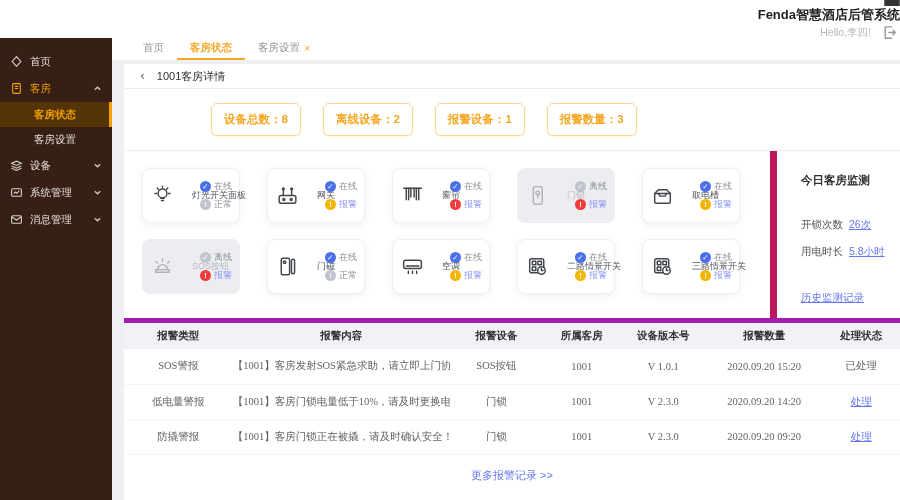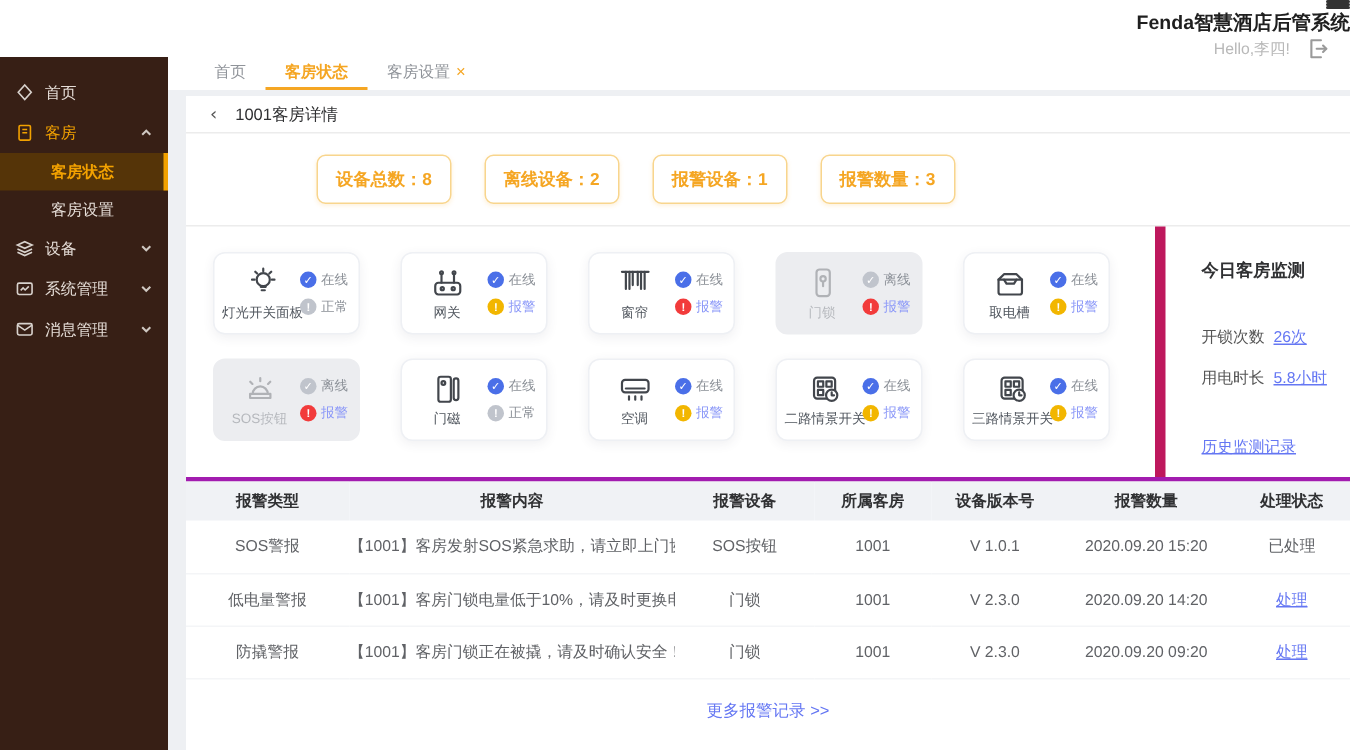--- a/index.html
+++ b/index.html
@@ -8,21 +8,21 @@
     position:relative; overflow:hidden;
     font-family:"Liberation Sans","DejaVu Sans",sans-serif;
     background:var(--page_bg,#eef0f3);
     font-size:11px; color:#333;
   }
   
   .topbar { position:absolute; top:0; left:0; right:0; height:38px; background:#fff; display:flex; align-items:flex-end; z-index:3;flex-direction:column; }
   .menu-btn { margin-left:122px; width:16px; height:12px; display:flex; flex-direction:column; justify-content:space-between; cursor:pointer; }
   .menu-btn i { display:block; height:2px; background:#333; border-radius:1px; }
   .app-title { margin-left:12px; font-size:13px; font-weight:bold; color:#1f1f1f; }
-  .top-right { margin-left:auto; display:flex; align-items:center; gap:10px; padding-right:13px; }
+  .top-right { margin-left:auto; display:flex; align-items:center; gap:10px; padding-right:2px; }
   .greeting { color:#b8b8b8; font-size:10.5px; }
   .logout { width:17px; height:17px; cursor:pointer; }
   
   .sidebar { position:absolute; top:38px; left:0; bottom:0; width:112px; background:var(--sidebar_bg,#371f15); padding-top:10px; z-index:2; }
   .side-item { height:27px; display:flex; align-items:center; gap:7px; padding:0 10px; color:#e6ded8; font-size:10.5px; cursor:pointer; }
   .side-item svg.mi { width:13px; height:13px; flex:none; }
   .chev { margin-left:auto; width:9px; height:9px; }
   .sub-item { height:25px; display:flex; align-items:center; padding-left:34px; color:#e6ded8; font-size:10.5px; cursor:pointer; }
   .sub-item.active { background:var(--sidebar_active_bg,#553408); color:var(--sidebar_active_text,#f2a100); border-right:3px solid var(--sidebar_active_text,#f2a100); font-weight:bold; }
   
@@ -37,42 +37,42 @@
   .bc-title { font-size:11px; color:#303133; }
   .badges { height:61px; display:flex; align-items:center; gap:22px; padding-left:87px; }
   .badge { border:1px solid var(--accent_border,#f8d58d); color:var(--accent,#f5a623); font-weight:bold; font-size:11.5px; border-radius:6px; padding:8px 12px; background:#fff; box-shadow:0 1px 3px rgba(245,166,35,.15); white-space:nowrap; }
   
   .mid { display:flex; border-top:1px solid #ececec; min-height:168px; }
   .cards-area { flex:1; padding:17px 0 16px 18px; }
   .card-grid { display:grid; grid-template-columns:repeat(5,98px); gap:16px 27px; }
   .dev-card { height:55px; background:#fff; border:1px solid #eef0f4; border-radius:8px; box-shadow:0 2px 7px rgba(60,70,90,.08); display:flex; align-items:center; justify-content:space-between; padding:0 7px; cursor:pointer; }
   .dev-card.offline { background:#ecedf0; border-color:#ecedf0; box-shadow:none; }
   .dev-card.offline .dev-icon, .dev-card.offline .dev-label { opacity:.35; }
-  .dev-main { display:flex; flex-direction:column; align-items:center; gap:1px; min-width:46px; }
+  .dev-main { display:flex; flex-direction:row; align-items:center; gap:17px; min-width:46px; }
   .dev-icon svg { width:25px; height:25px; display:block; }
   .dev-label { font-size:9px; color:#50565e; white-space:nowrap; }
   .statuses { display:flex; flex-direction:column; gap:5px; flex:none; }
   .st-row { display:flex; align-items:center; gap:3px; }
   .st-dot { width:11px; height:11px; border-radius:50%; color:#fff; font-size:7.5px; line-height:11px; text-align:center; font-weight:bold; flex:none; }
   .st-label { font-size:9px; color:#8b9097; }
   .st-online .st-dot { background:var(--online_blue,#4a6fe8); }
   .st-offline .st-dot { background:var(--neutral_gray,#c0c4cc); }
   .st-normal .st-dot { background:var(--neutral_gray,#c0c4cc); }
   .st-alarm-yellow .st-dot { background:var(--warn_yellow,#f2b600); }
   .st-alarm-red .st-dot { background:var(--alarm_red,#f23b3b); }
   .st-alarm-yellow .st-label, .st-alarm-red .st-label { color:var(--alarm_blue_text,#8a97f8); }
   .monitor { width:130px; border-left:7px solid #be185d; padding:22px 8px 0 24px; }
   .mon-title { font-size:11.5px; color:#303133; font-weight:bold; }
   .mon-metrics { margin-top:30px; display:flex; flex-direction:column; gap:13px; }
   .mon-row { display:flex; align-items:flex-start; gap:6px; white-space:nowrap; }
   .mon-label { color:#555; font-size:10.5px; }
   a.link, .link { color:var(--link_blue,#6577f3); text-decoration:underline; cursor:pointer; font-size:10.5px; }
   .mon-history { margin-top:32px; }
   
-  .table-sec { border-top:3px solid #a21caf; }
+  .table-sec { border-top:5px solid #a21caf;font-family:Liberation Serif, serif; }
   table { width:100%; border-collapse:collapse; table-layout:fixed; }
   thead th { background:#f0f2f5; color:#303133; font-weight:bold; font-size:10.5px; height:26px; }
   tbody td { color:#606266; font-size:10.5px; height:35px; text-align:center; border-bottom:1px solid #f4f5f7; overflow:hidden; white-space:nowrap; }
   th:nth-child(1){width:14%} th:nth-child(2){width:28%} th:nth-child(3){width:12%}
   th:nth-child(4){width:10%} th:nth-child(5){width:11%} th:nth-child(6){width:15%} th:nth-child(7){width:10%}
   .footer-link { text-align:center; padding-top:13px; color:var(--link_blue,#6577f3); font-size:11px; cursor:pointer; }
 </style>
 </head>
 <body style="--accent: #f5a623; --accent_border: #f8d58d; --link_blue: #6577f3; --alarm_blue_text: #8a97f8; --online_blue: #4a6fe8; --warn_yellow: #f2b600; --alarm_red: #f23b3b; --neutral_gray: #c0c4cc; --sidebar_bg: #371f15; --sidebar_active_bg: #553408; --sidebar_active_text: #f2a100; --page_bg: #eef0f3; --panel_bg: #ffffff;">
 

